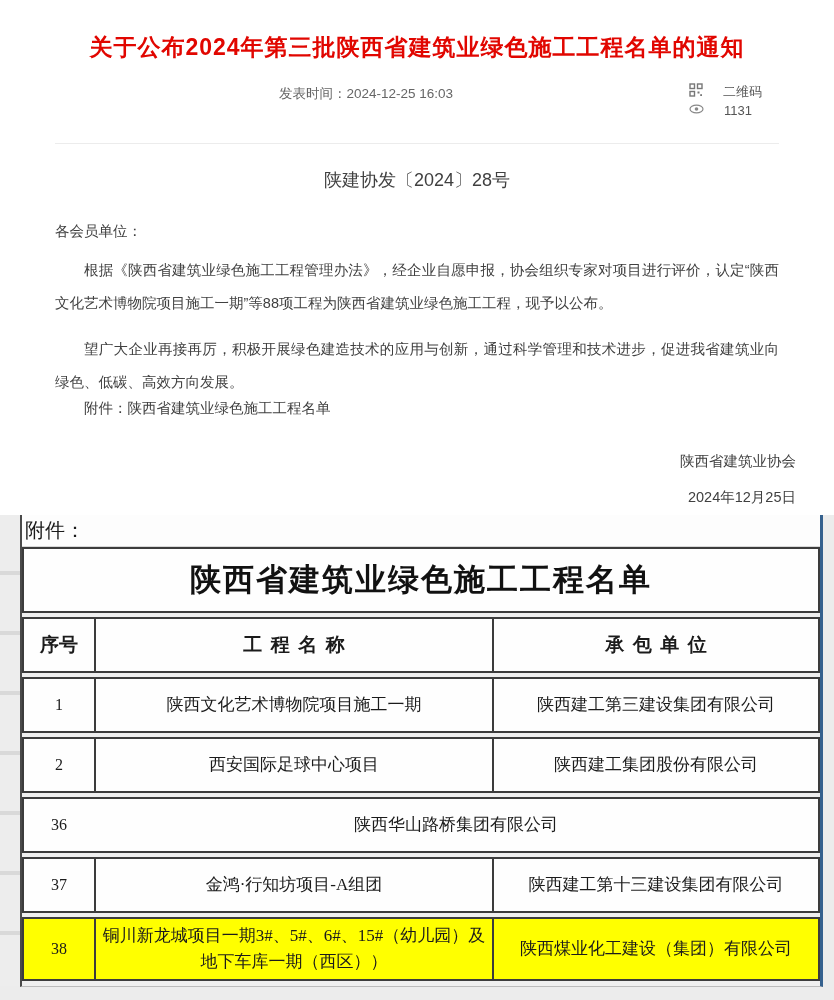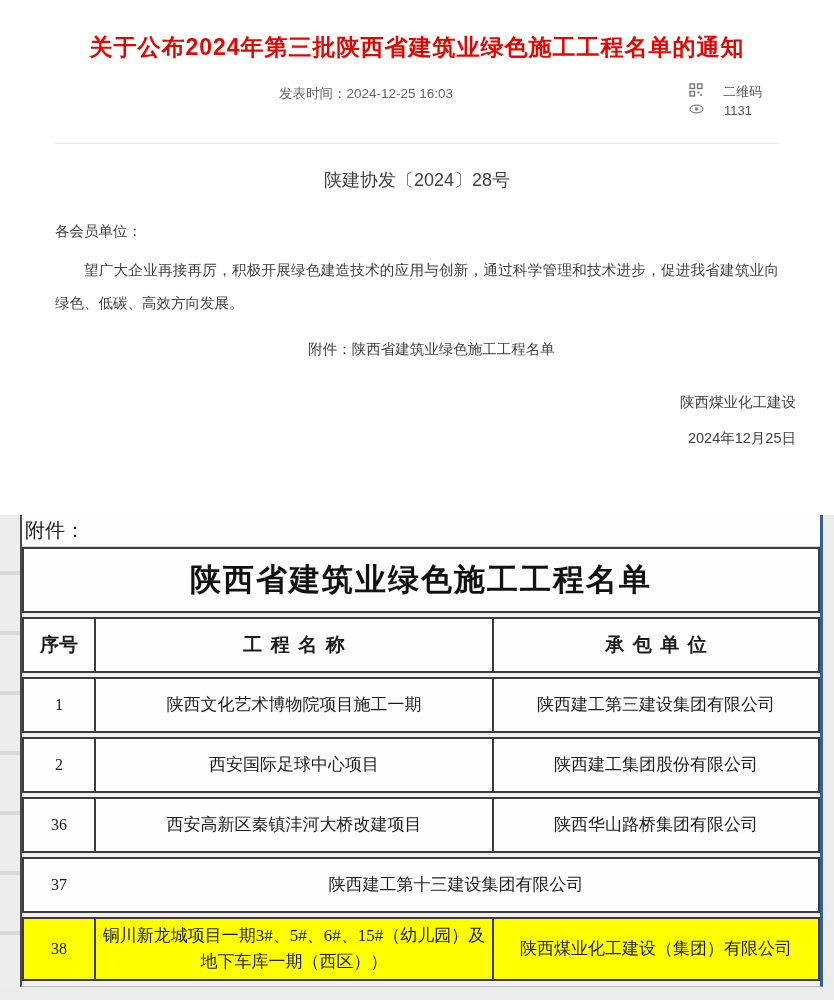--- a/index.html
+++ b/index.html
@@ -40,21 +40,21 @@
   .meta-right .mrow { display: flex; align-items: flex-start; gap: 20px; height: 20px; cursor: default; }
   .meta-right svg { display: block; }
   .divider { margin: 14px 55px 0 55px; border-top: 1px solid #ececec; }
   .doc-number {
     margin-top: 24px; text-align: center;
     font-size: 18px; color: var(--text_dark);
   }
   .doc-body { margin: 0 55px; color: var(--text_dark); font-size: 14.5px; }
   .salutation { margin-top: 30px; }
   .doc-body p.para { margin-top: 13px; line-height: 33px; text-indent: 2em; text-align: justify; }
-  .attachment-line { margin-top: 20px; text-indent: 2em; text-align: center; }
+  .attachment-line { text-indent: 2em; }
   .signature-block { margin: 34px 38px 0 0; text-align: right; color: var(--text_dark); font-size: 14.5px; }
   .signature-block .sig-date { margin-top: 17px; }
 
   
   .attachment-section {
     height: 485px;
     background: #ececec;
     position: relative;
     font-family: "Liberation Serif", "DejaVu Serif", serif;
   }
@@ -148,26 +148,27 @@
         </div>
       </div>
     </div>
 
     <div class="divider"></div>
 
     <div class="doc-number">陕建协发〔2024〕28号</div>
 
     <div class="doc-body">
       <div class="salutation">各会员单位：</div>
+      <p class="para">根据《陕西省建筑业绿色施工工程管理办法》，经企业自愿申报，协会组织专家对项目进行评价，认定“陕西文化艺术博物院项目施工一期”等88项工程为陕西省建筑业绿色施工工程，现予以公布。</p>
       <p class="para">望广大企业再接再厉，积极开展绿色建造技术的应用与创新，通过科学管理和技术进步，促进我省建筑业向绿色、低碳、高效方向发展。</p>
       <div class="attachment-line">附件：陕西省建筑业绿色施工工程名单</div>
     </div>
 
     <div class="signature-block">
-      <div>陕西煤业化工建设</div>
+      <div>陕西省建筑业协会</div>
       <div class="sig-date">2024年12月25日</div>
     </div>
   </div>
 
   <div class="attachment-section">
     <div class="left-strip"></div>
     <div class="sheet">
       <div class="attach-label-row">附件：</div>
 
       <div class="trow title-row">
@@ -186,25 +187,25 @@
     <div class="cell c-project">陕西文化艺术博物院项目施工一期</div>
     <div class="cell c-contractor">陕西建工第三建设集团有限公司</div>
   </div>
           <div class="trow data-row">
     <div class="cell c-no">2</div>
     <div class="cell c-project">西安国际足球中心项目</div>
     <div class="cell c-contractor">陕西建工集团股份有限公司</div>
   </div>
           <div class="trow data-row">
     <div class="cell c-no">36</div>
-    <div class="cell c-project">西安高新区秦镇沣河大桥改建项目</div>
     <div class="cell c-contractor">陕西华山路桥集团有限公司</div>
   </div>
           <div class="trow data-row">
     <div class="cell c-no">37</div>
+    <div class="cell c-project">金鸿·行知坊项目-A组团</div>
     <div class="cell c-contractor">陕西建工第十三建设集团有限公司</div>
   </div>
           <div class="trow data-row highlight">
     <div class="cell c-no">38</div>
     <div class="cell c-project">铜川新龙城项目一期3#、5#、6#、15#（幼儿园）及地下车库一期（西区））</div>
     <div class="cell c-contractor">陕西煤业化工建设（集团）有限公司</div>
   </div>
         </div>
     </div>
   </div>

